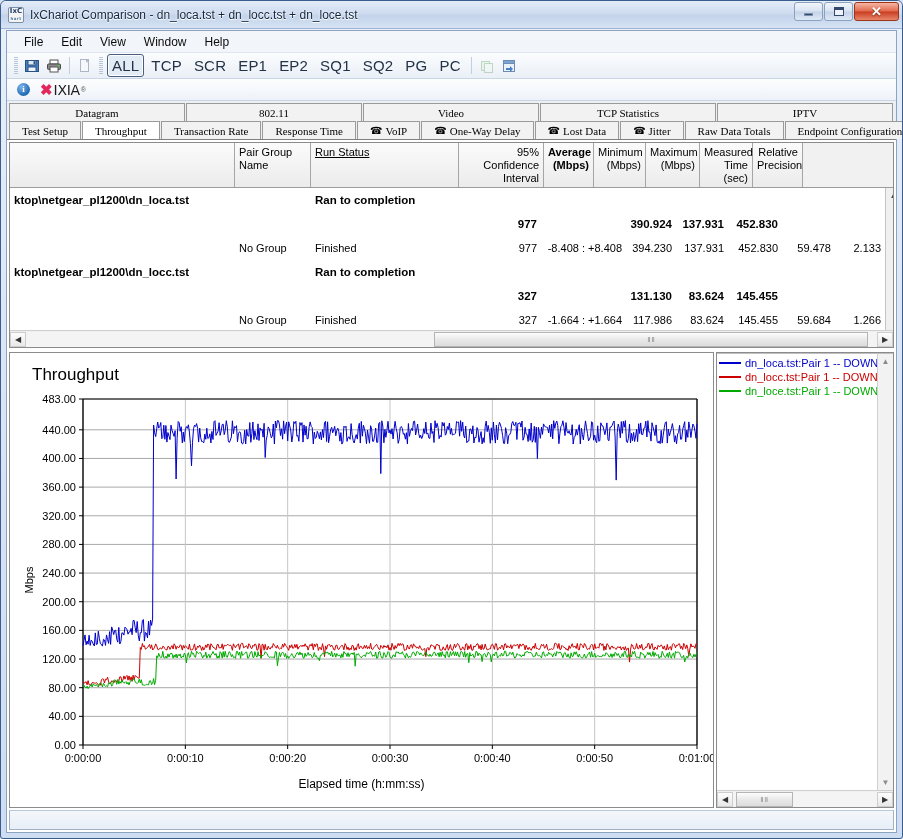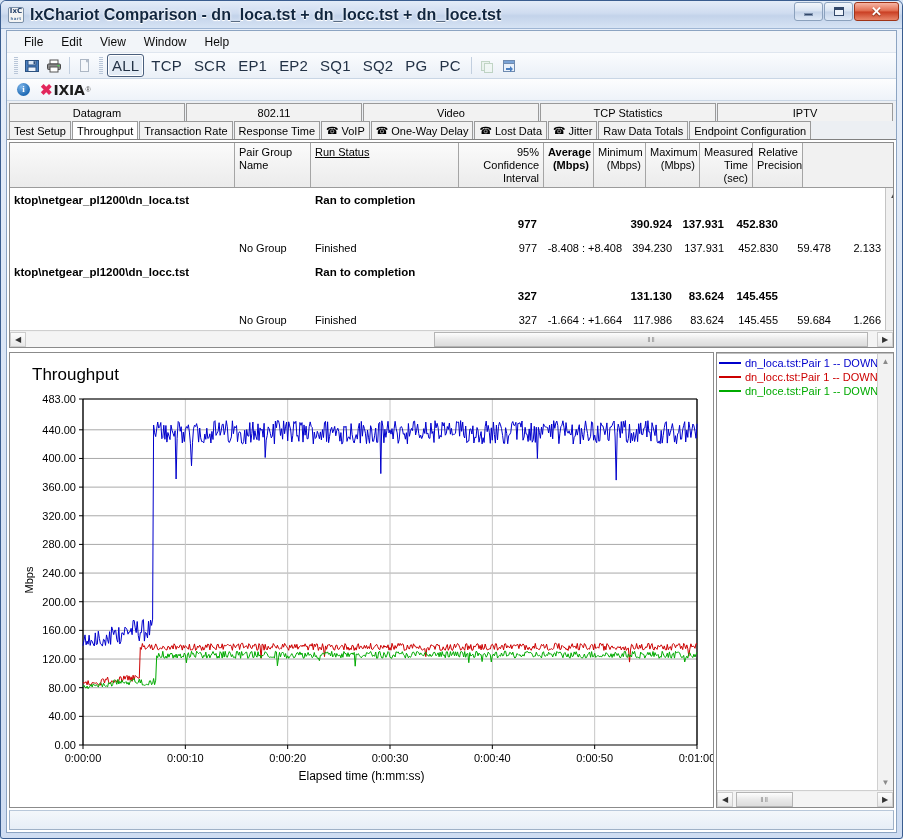--- a/index.html
+++ b/index.html
@@ -28,21 +28,21 @@
   #appicon {
     width:16px;height:16px;margin-left:7px;margin-right:6px;
     background:#f4f4f4;border:1px solid #7a8fa8;border-radius:2px;
     font-size:7px;line-height:7px;color:#24406b;font-weight:bold;
     display:flex;flex-direction:column;align-items:center;justify-content:center;
     font-family:"DejaVu Sans", sans-serif;
   }
   #appicon .l1{font-size:7px;}
   #appicon .l2{font-size:4px;letter-spacing:.4px;color:#5577a0;}
   #title {
-    font-size:16px; color:#11263f; font-weight:bold;
+    font-size:12px; color:#11263f; font-weight:normal;
     text-shadow:0 1px 0 #ffffff, 0 0 3px #ffffff;
     white-space:nowrap;
   }
   #winbtns { position:absolute; right:3px; top:1px; display:flex; gap:1px; }
   .wbtn {
     width:29px;height:19px;border:1px solid #8ba1bd;border-radius:3px;
     display:flex;align-items:center;justify-content:center;
     background:linear-gradient(180deg,#f2f6fb 0%, #d8e3f2 48%, #c4d3e8 52%, #dee8f6 100%);
   }
   .wbtn .gl { display:block; }
@@ -103,36 +103,37 @@
     border-bottom:1px solid #c9d6e5;
   }
   #brandbar .info {
     width:13px;height:13px;border-radius:50%;
     background:radial-gradient(circle at 35% 30%, #7fb6ea, #1d69b4 70%);
     color:#fff;font-size:9px;font-weight:bold;line-height:13px;text-align:center;
     font-family:"Liberation Serif", serif;
   }
   #brandbar .ixia { display:flex;align-items:center;gap:1px; }
   #brandbar .xmark { color:#e2275c; font-size:15px; font-weight:bold; line-height:14px;}
-  #brandbar .ixword { color:#1c1c1c;font-size:14px;font-weight:bold;letter-spacing:-0.3px;font-family:"DejaVu Sans", sans-serif;}
+  #brandbar .ixword { color:#1c1c1c;font-size:14px;font-weight:normal;letter-spacing:-0.3px;font-family:"DejaVu Sans", sans-serif;}
   #brandbar .tm { color:#555; font-size:7px; vertical-align:top;}
 
   
   #tabwrap { background:#eceff3; padding:2px 2px 0 2px; border-bottom:1px solid #808080;}
   .tabrow { display:flex; height:18px; }
   .tabrow.top { margin-bottom:0px; }
   .tab {
     background:#f2f2f2;
     border:1px solid #9a9a9a;
     border-bottom:none;
     margin-right:1px;
     display:flex;align-items:center;justify-content:center;
     font-size:11px;color:#000;
-    padding:0 4px; white-space:nowrap;
+    padding:0 12px; white-space:nowrap;
     position:relative;
+    font-family:Liberation Serif, serif;
   }
   .tab.active {
     background:#ffffff; font-weight:normal;
     z-index:3;
   }
   .tab .phoneico { margin-right:3px; font-size:10px;}
   #tabrow-top .tab { flex:1; }
 
   
   #tablepanel {
@@ -190,21 +191,21 @@
     font-family:"Liberation Sans", sans-serif;
   }
   #plotsvg { position:absolute; left:0; top:0; }
   #ylabel {
     position:absolute; left:6px; top:50%;
     transform:translateY(-50%) rotate(-90deg);
     transform-origin:center;
     font-size:11px;color:#000; white-space:nowrap;
   }
   #xlabel {
-    position:absolute; left:0; right:0; bottom:24px; text-align:center;
+    position:absolute; left:0; right:0; bottom:16px; text-align:center;
     font-size:12px; color:#000;
   }
 
   #legendpanel {
     width:178px; border:1px solid #8b8b8b; background:#fff;
     display:flex; flex-direction:column;
   }
   #legendtitle {
     text-align:center; font-size:12px; font-weight:bold; color:#000;
     padding:4px 0 3px 0; background:#fff;

